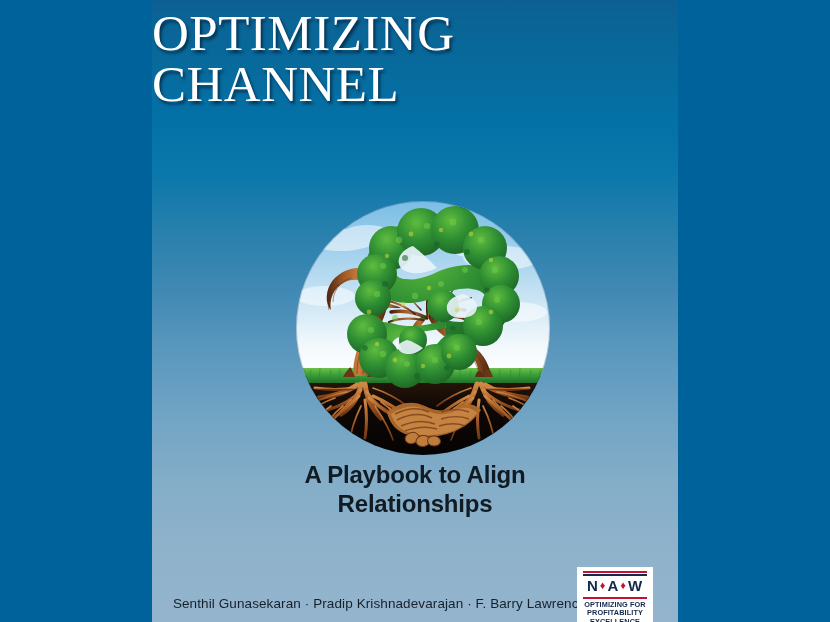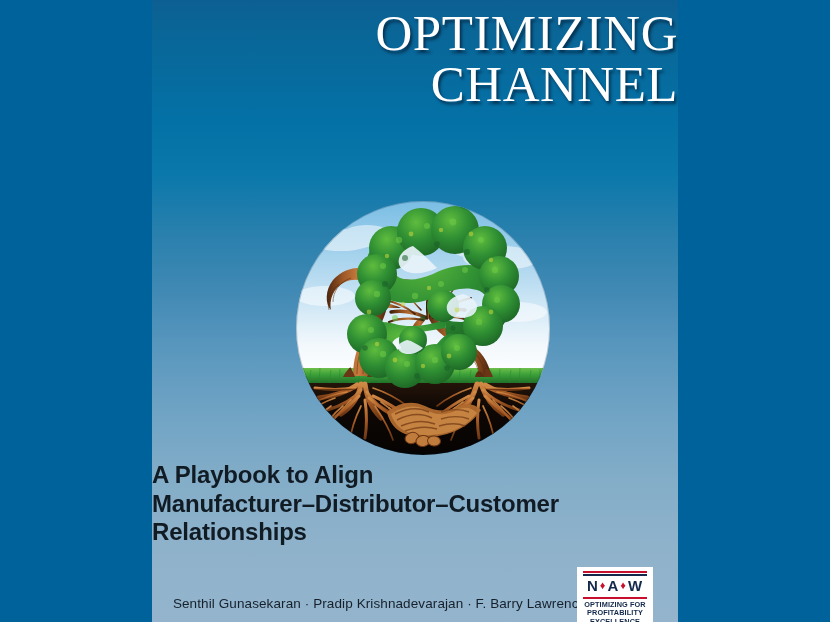--- a/index.html
+++ b/index.html
@@ -24,40 +24,41 @@
        #6fa3c4 410px,
        #83adc8 480px,
        #8fb2cb 545px,
        #93b4cc 622px);
     overflow:hidden;
   }
 
   
   .title{
     position:absolute;left:0;top:8px;width:526px;
-    text-align:right;
+    text-align:left;
     font-family:"Liberation Serif",serif;
     color:#ffffff;
     font-size:51px;
     line-height:51px;
     letter-spacing:0.5px;
     text-shadow:2px 3px 3px rgba(0,18,38,.62);
     user-select:none;
   }
   .title .l{display:block;white-space:nowrap;}
 
   
   .artwrap{
     position:absolute;left:143px;top:200px;width:256px;height:256px;
   }
   .artwrap svg{display:block;width:256px;height:256px;}
 
   
   .subtitle{
     position:absolute;left:0;top:461px;width:526px;
+    text-align:center;
     font-family:"Liberation Sans",sans-serif;
     font-weight:bold;
     color:#111b24;
     font-size:24px;
     line-height:28.5px;
     letter-spacing:-0.2px;
   }
   .subtitle .l{display:block;white-space:nowrap;}
 
   
@@ -444,21 +445,20 @@
             </g>
           </g>
 
           <circle cx="128" cy="128" r="127" fill="none" stroke="rgba(0,40,70,0.22)" stroke-width="2"></circle>
         </g>
       </svg>
     </div>
 
     <div class="subtitle">
       <span class="l">A Playbook to Align</span>
-      <span class="l">Manufacturer–Distributor–Customer</span>
       <span class="l">Relationships</span>
     </div>
 
     <div class="authors">Senthil Gunasekaran · Pradip Krishnadevarajan · F. Barry Lawrence</div>
 
     <div class="logo">
       <div class="rule-red"></div>
       <div class="rule-navy"></div>
       <div class="naw"><span>N</span><i>♦</i><span>A</span><i>♦</i><span>W</span></div>
       <div class="rule-red2"></div>

